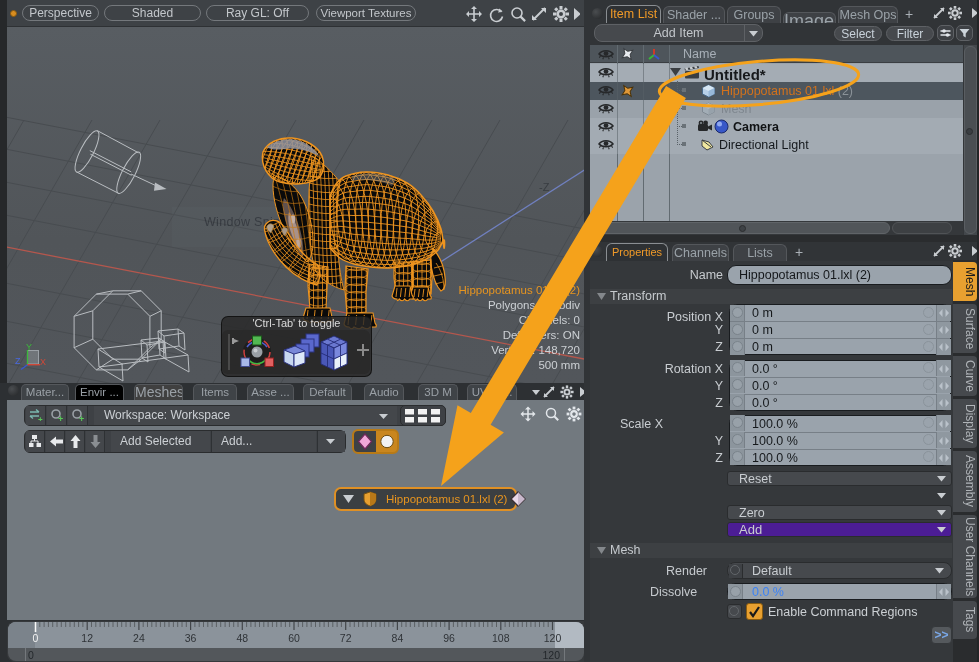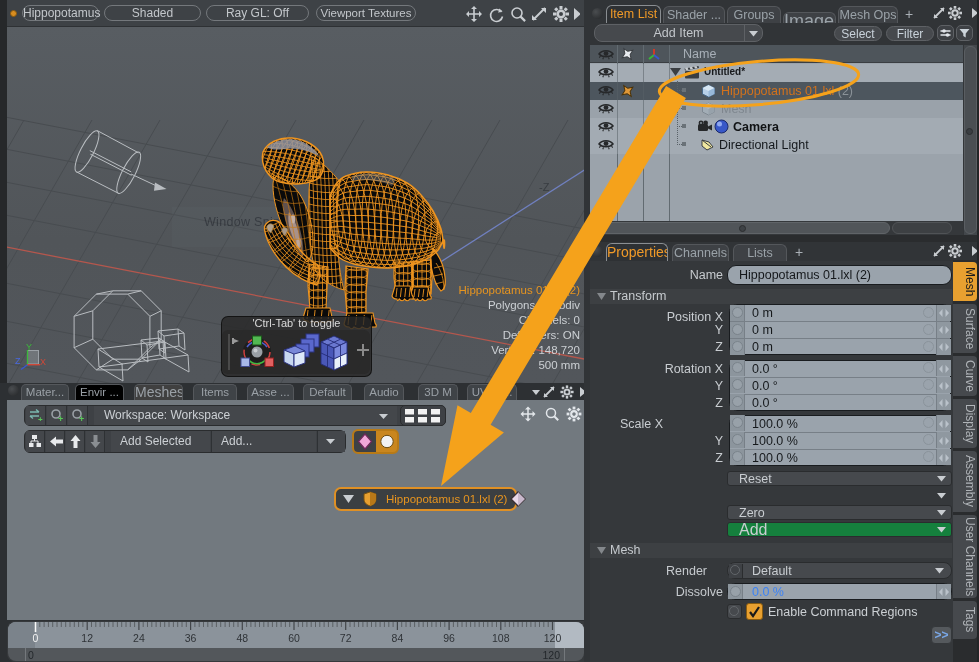--- a/index.html
+++ b/index.html
@@ -3,21 +3,21 @@
 html,body{margin:0;padding:0;background:#2b2d2f;}
 .abs{position:absolute;box-sizing:border-box;}
 #root{position:relative;width:979px;height:662px;overflow:hidden;background:#2b2d2f;
  font-family:"Liberation Sans",sans-serif;-webkit-font-smoothing:antialiased;}
 </style></head><body>
 <div id="root">
 
 <div class="abs" style="left:0;top:0;width:590px;height:27px;background:#3e4246;border-bottom:1px solid #2e3134"></div>
 <div class="abs" style="left:0;top:0;width:7px;height:27px;background:#26282a"></div>
 <div class="abs" style="left:10px;top:10px;width:7px;height:7px;border-radius:50%;background:#d88d20;border:1px solid #8a5a10"></div>
-<div class="abs" style="left:22px;top:5px;width:77px;height:16px;border:1px solid #74787c;border-radius:9.0px;color:#c3c7cb;font-size:12px;line-height:15px;text-align:center;background:none">Hippopotamus</div>
+<div class="abs" style="left:22px;top:5px;width:77px;height:16px;border:1px solid #74787c;border-radius:9.0px;color:#c3c7cb;font-size:12px;line-height:15px;text-align:center;background:none">Perspective</div>
 <div class="abs" style="left:104px;top:5px;width:97px;height:16px;border:1px solid #74787c;border-radius:9.0px;color:#c3c7cb;font-size:12px;line-height:15px;text-align:center;background:none">Shaded</div>
 <div class="abs" style="left:206px;top:5px;width:103px;height:16px;border:1px solid #74787c;border-radius:9.0px;color:#c3c7cb;font-size:12px;line-height:15px;text-align:center;background:none">Ray GL: Off</div>
 <div class="abs" style="left:316px;top:5px;width:100px;height:16px;border:1px solid #74787c;border-radius:9.0px;color:#c3c7cb;font-size:11.5px;line-height:15px;text-align:center;background:none">Viewport Textures</div>
 <svg class="abs" style="left:464px;top:4px" width="116" height="20" viewBox="0 0 116 20">
 <g stroke="#c9cdd1" fill="#c9cdd1" stroke-width="1.6">
  <g transform="translate(10,10)">
           <path d="M-7 0H7M0 -7V7"></path>
           <path d="M-8 0l3 -3v6zM8 0l-3 -3v6zM0 -8l-3 3h6zM0 8l-3 -3h6z" stroke="none"></path>
         </g>
  <g transform="translate(32,10)" fill="none">
@@ -852,21 +852,21 @@
 <div class="abs" style="left:677px;top:144px;width:7px;height:1px;border-top:1px dotted #5a6268"></div>
 <div class="abs" style="left:682px;top:142px;width:4px;height:4px;background:#6a7278"></div>
 <svg class="abs" style="left:670px;top:68px" width="12" height="9">
       <path d="M0 0h11l-5.5 8z" fill="#3a3e42"></path>
     </svg>
 <svg class="abs" style="left:684px;top:66px" width="17" height="14" viewBox="0 0 17 14">
 <rect x="1" y="5" width="14" height="7.5" rx="1" fill="#3a3e42"></rect>
 <path d="M1 4.5l14 -2.5l-0.5 -2l-14 2.5z" fill="#3a3e42"></path>
 <path d="M2 4.2l2.5 -0.4l-1 -2.2l-2.5 0.4zM6.5 3.4l2.5 -0.4l-1 -2.2l-2.5 0.4zM11 2.6l2.5 -0.4l-1 -2.2l-2.5 0.4z" fill="#c8ccd0"></path>
 </svg>
-<div class="abs" style="left:704px;top:66px;width:120px;height:14px;color:#17191c;font-size:10px;font-weight:bold">Untitled*</div>
+<div class="abs" style="left:704px;top:66px;width:120px;height:14px;color:#17191c;font-size:15px;font-weight:bold">Untitled*</div>
 <svg class="abs" style="left:701px;top:84px" width="15" height="14" viewBox="0 0 15 14">
 <path d="M7.5 1l6 3v6l-6 3l-6 -3V4z" fill="#b8d0e8" stroke="#4a6a8a" stroke-width="1"></path>
 <path d="M7.5 1l6 3l-6 3l-6 -3z" fill="#d8e8f4"></path>
       <path d="M7.5 7l6 -3v6l-6 3z" fill="#98b8d8"></path>
 </svg>
 <div class="abs" style="left:721px;top:84px;width:140px;height:14px;color:#d3721c;font-size:12.5px">Hippopotamus 01.lxl <span style="color:#8b9298">(2)</span></div>
 <svg class="abs" style="left:701px;top:102px;opacity:0.55" width="15" height="14" viewBox="0 0 15 14">
 <path d="M7.5 1l6 3v6l-6 3l-6 -3V4z" fill="#aab6c0" stroke="#6a7680" stroke-width="1"></path>
 <path d="M7.5 1l6 3l-6 3l-6 -3z" fill="#c2ccd4"></path>
       <path d="M7.5 7l6 -3v6l-6 3z" fill="#96a2ac"></path>
@@ -894,21 +894,21 @@
 <div class="abs" style="left:590px;top:221px;width:373px;height:14px;background:#35383b"></div>
 <div class="abs" style="left:595px;top:222px;width:295px;height:12px;background:#515559;border:1px solid #606468;border-radius:6px"></div>
 <div class="abs" style="left:739px;top:225px;width:7px;height:7px;border-radius:50%;background:#3e4246;border:1px solid #2c2e30"></div>
 <div class="abs" style="left:892px;top:222px;width:60px;height:12px;background:#3d4043;border:1px solid #505356;border-radius:6px"></div>
 <div class="abs" style="left:963px;top:45px;width:16px;height:190px;background:#43474b;border-left:1px solid #333639"></div>
 <div class="abs" style="left:964px;top:46px;width:13px;height:188px;background:#4a4e52;border:1px solid #5a5e62;border-radius:6px"></div>
 <div class="abs" style="left:966px;top:128px;width:7px;height:7px;border-radius:50%;background:#3a3e42;border:1px solid #2c2e30"></div>
 <div class="abs" style="left:590px;top:242px;width:389px;height:420px;background:#35383b"></div>
 <div class="abs" style="left:590px;top:242px;width:389px;height:19px;background:#313437"></div>
 <div class="abs" style="left:592px;top:246px;width:11px;height:11px;border-radius:50%;background:radial-gradient(circle at 35% 35%, #4a4d50, #232527)"></div>
-<div class="abs" style="left:606px;top:243px;width:62px;height:18px;background:#2e3134;border:1px solid #8a8e92;border-bottom:none;border-radius:6px 6px 0 0;color:#f09a28;font-size:14px;text-align:center;line-height:17px;overflow:hidden">Properties</div>
+<div class="abs" style="left:606px;top:243px;width:62px;height:18px;background:#2e3134;border:1px solid #8a8e92;border-bottom:none;border-radius:6px 6px 0 0;color:#f09a28;font-size:11px;text-align:center;line-height:17px;overflow:hidden">Properties</div>
 <div class="abs" style="left:672px;top:244px;width:57px;height:17px;background:#3e4145;border:1px solid #54575b;border-bottom:none;border-radius:6px 6px 0 0;color:#9aa2a8;font-size:12.5px;text-align:center;line-height:16px;overflow:hidden">Channels</div>
 <div class="abs" style="left:733px;top:244px;width:54px;height:17px;background:#3e4145;border:1px solid #54575b;border-bottom:none;border-radius:6px 6px 0 0;color:#9aa2a8;font-size:12.5px;text-align:center;line-height:16px;overflow:hidden">Lists</div>
 <div class="abs" style="left:791px;top:244px;width:16px;height:16px;color:#aab0b6;font-size:14px;text-align:center">+</div>
 <svg class="abs" style="left:930px;top:242px" width="49" height="18" viewBox="0 0 49 18">
 <g stroke="#c9cdd1" fill="#c9cdd1">
         <g transform="translate(9,9)">
           <path d="M-5 5L5 -5" stroke-width="1.8"></path>
           <path d="M1 -5h4v4zM-1 5h-4v-4z" stroke="none"></path>
         </g>
 <g transform="translate(25,9)">
@@ -1039,38 +1039,38 @@
 <svg class="abs" style="left:936px;top:476px" width="12" height="7">
       <path d="M1 0l4.5 5.5L10 0z" fill="#c9cdd1"></path>
     </svg>
 <svg class="abs" style="left:936px;top:493px" width="12" height="7">
       <path d="M1 0l4.5 5.5L10 0z" fill="#c9cdd1"></path>
     </svg>
 <div class="abs" style="left:727px;top:505px;width:225px;height:15px;background:#46494d;border:1px solid #2a2c2e;border-radius:3px;color:#c9cdd1;font-size:12.5px;line-height:14px;padding-left:11px">Zero</div>
 <svg class="abs" style="left:936px;top:510px" width="12" height="7">
       <path d="M1 0l4.5 5.5L10 0z" fill="#c9cdd1"></path>
     </svg>
-<div class="abs" style="left:727px;top:522px;width:225px;height:15px;background:#15803d;border:1px solid #2a2c2e;border-radius:3px;color:#c9cdd1;font-size:16px;line-height:14px;padding-left:11px">Add</div>
+<div class="abs" style="left:727px;top:522px;width:225px;height:15px;background:#4c1d95;border:1px solid #2a2c2e;border-radius:3px;color:#c9cdd1;font-size:13px;line-height:14px;padding-left:11px">Add</div>
 <svg class="abs" style="left:936px;top:527px" width="12" height="7">
       <path d="M1 0l4.5 5.5L10 0z" fill="#c9cdd1"></path>
     </svg>
 <div class="abs" style="left:590px;top:543px;width:362px;height:15px;background:#3d4043"></div>
 <svg class="abs" style="left:597px;top:547px" width="10" height="8">
       <path d="M0 0h9l-4.5 7z" fill="#84888c"></path>
     </svg>
 <div class="abs" style="left:610px;top:543px;width:100px;height:15px;color:#c6cace;font-size:12.5px;line-height:15px">Mesh</div>
 <div class="abs" style="left:650px;top:564px;width:73px;height:14px;color:#c6cace;font-size:12.5px;text-align:center">Render</div>
 <div class="abs" style="left:727px;top:562px;width:225px;height:17px;background:#46494d;border:1px solid #2a2c2e;border-radius:8px"></div>
 <div class="abs" style="left:729px;top:563.5px;width:14px;height:14px;background:#3e4145;border-right:1px solid #2a2c2e"></div>
 <div class="abs" style="left:730px;top:565px;width:10px;height:10px;border:1.4px solid #62666a;border-radius:50%"></div>
 <div class="abs" style="left:752px;top:564px;width:120px;height:14px;color:#c9cdd1;font-size:12.5px">Default</div>
 <svg class="abs" style="left:934px;top:568px" width="12" height="7">
       <path d="M1 0l4.5 5.5L10 0z" fill="#c9cdd1"></path>
     </svg>
-<div class="abs" style="left:650px;top:585px;width:73px;height:14px;color:#c6cace;font-size:12.5px;text-align:right">Dissolve</div>
+<div class="abs" style="left:650px;top:585px;width:73px;height:14px;color:#c6cace;font-size:12.5px;">Dissolve</div>
 <div class="abs" style="left:727px;top:583px;width:225px;height:17px;background:#9aa3ac;border:1px solid #191c1f;border-radius:8px;overflow:hidden"></div>
 <div class="abs" style="left:728px;top:584px;width:15px;height:15px;background:#8c959d;border-right:1px solid #777f87"></div>
 <div class="abs" style="left:729.5px;top:586px;width:11px;height:11px;border:1.4px solid #7a838b;border-radius:50%;background:#98a1a9"></div>
 <div class="abs" style="left:752px;top:585px;width:120px;height:14px;color:#3b82f6;font-size:12.5px">0.0 %</div>
 <div class="abs" style="left:936px;top:584px;width:15px;height:15px;background:#8f98a0;border-left:1px solid #777f87"></div>
 <svg class="abs" style="left:938px;top:588px" width="12" height="8">
       <path d="M4.5 0L1 4L4.5 8z" fill="#bac2ca"></path>
       <path d="M7.5 0l3.5 4L7.5 8z" fill="#bac2ca"></path>
     </svg>
 <div class="abs" style="left:727px;top:604px;width:15px;height:15px;background:#46494d;border:1px solid #2a2c2e;border-radius:3px"></div>

